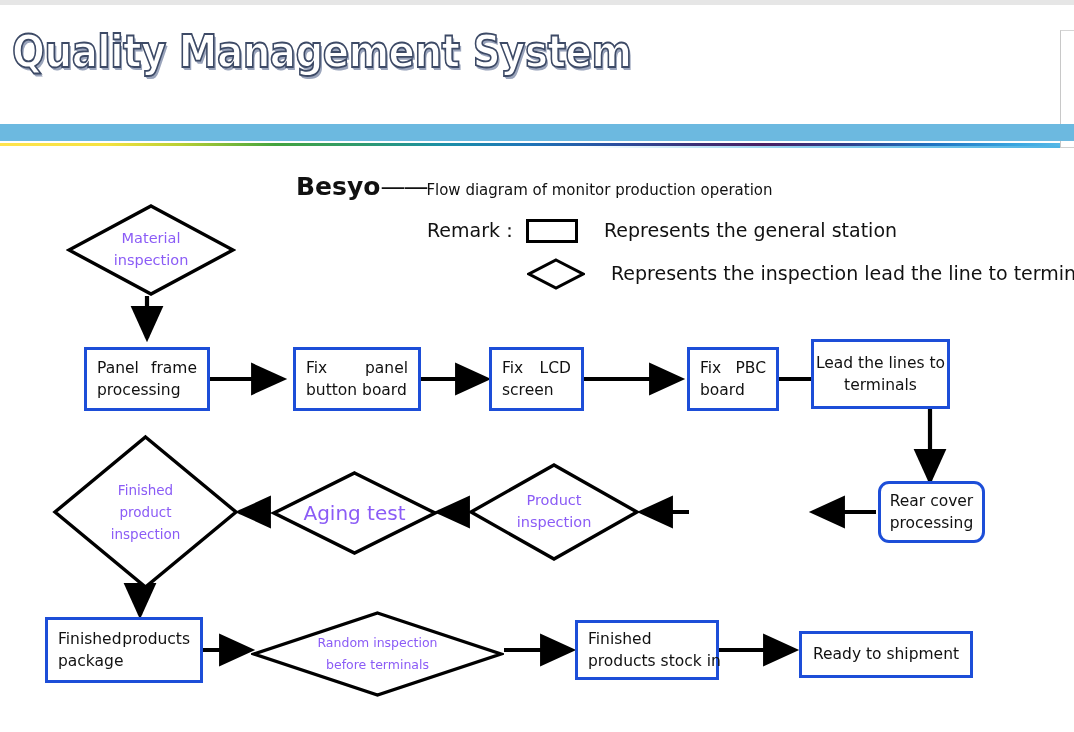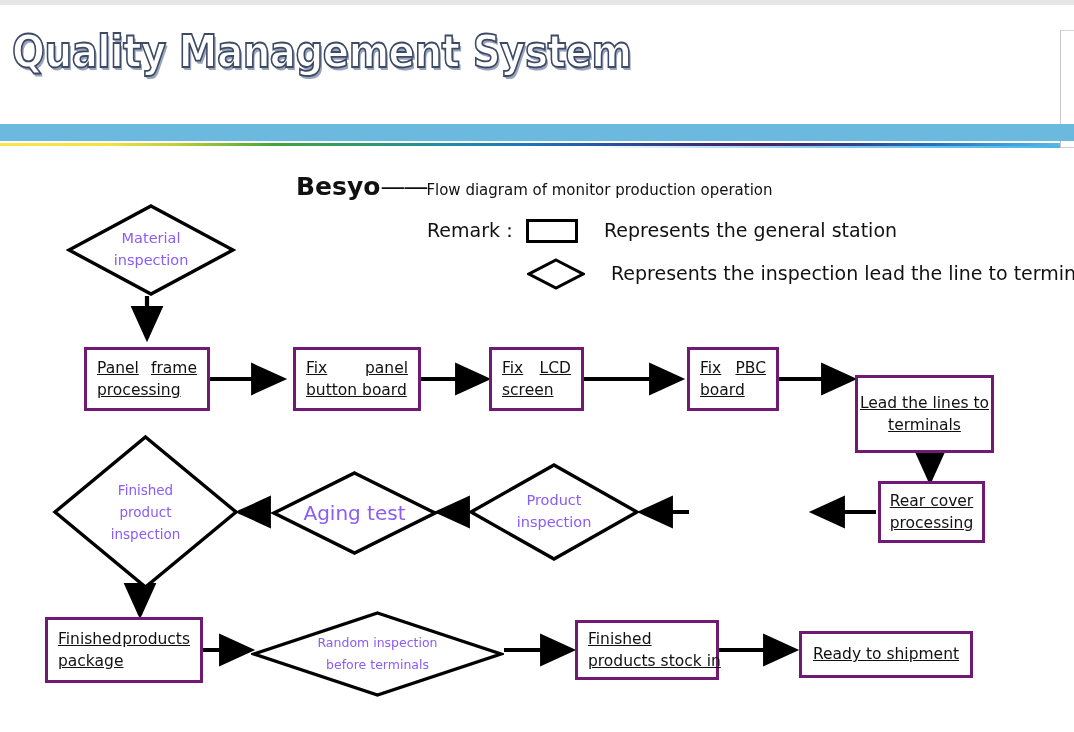--- a/index.html
+++ b/index.html
@@ -108,30 +108,29 @@
     color: #111111;
     white-space: nowrap;
   }
   .legend-box {
     border: 3px solid #000;
     background: #fff;
   }
 
   
   .node-box {
-    border: 3px solid #701a75;
+    border: 3px solid #1d4ed8;
     background: #ffffff;
     display: flex;
     flex-direction: column;
     justify-content: center;
     font-family: "DejaVu Sans", sans-serif;
     font-size: 15.5px;
     color: #111111;
     line-height: 1.45;
-    text-decoration: underline;
   }
   .node-box .ln { display: block; white-space: nowrap; }
   .node-box.pad-l { padding-left: 10px; }
   .node-box.pad-lr { padding-left: 10px; padding-right: 10px; }
   .node-box.center { align-items: center; text-align: center; }
   .node-box .just {
     display: flex;
     justify-content: space-between;
   }
 
@@ -254,26 +253,26 @@
     </div>
 
     <div class="node-box pad-lr" style="left:687px; top:347px; width:92px; height:64px;">
       <span class="just">
         <span>Fix</span>
         <span>PBC</span>
       </span>
       <span class="ln">board</span>
     </div>
 
-    <div class="node-box center" style="left:855px; top:339px; width:139px; height:78px;margin-top:36px;">
+    <div class="node-box center" style="left:811px; top:339px; width:139px; height:70px;">
       <span class="ln">Lead the lines to</span>
       <span class="ln">terminals</span>
     </div>
 
-    <div class="node-box center" style="left:878px; top:481px; width:107px; height:62px;">
+    <div class="node-box center" style="left:878px; top:481px; width:107px; height:62px;border-radius:11px;">
       <span class="ln">Rear cover</span>
       <span class="ln">processing</span>
     </div>
 
 
     <div class="diamond" style="left:468px; top:462px; width:172px; height:100px;">
       <svg width="172" height="100" viewBox="0 0 172 100">
           <polygon points="86,3 169,50 86,97 3,50" fill="#fff" stroke="#000" stroke-width="3.4"></polygon>
         </svg>
       <div class="dlabel" style="font-size:14.5px;">

